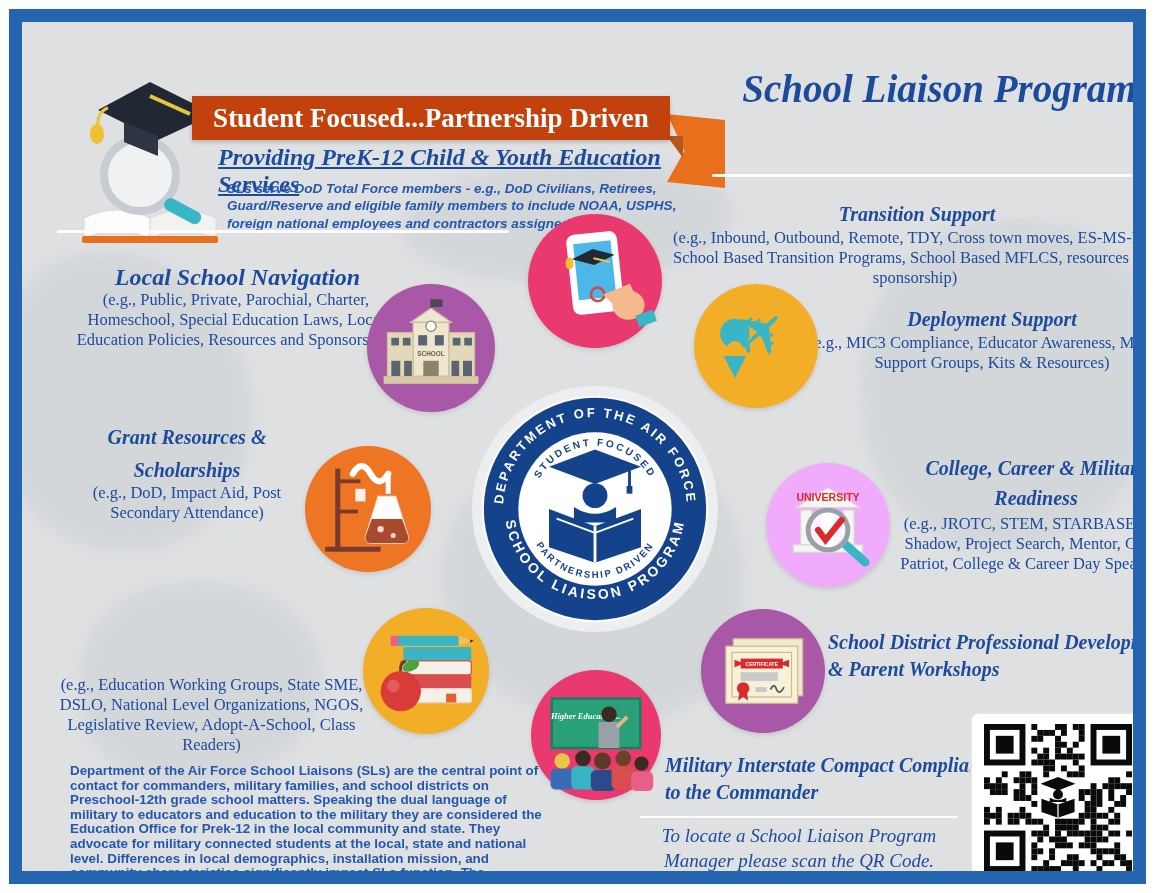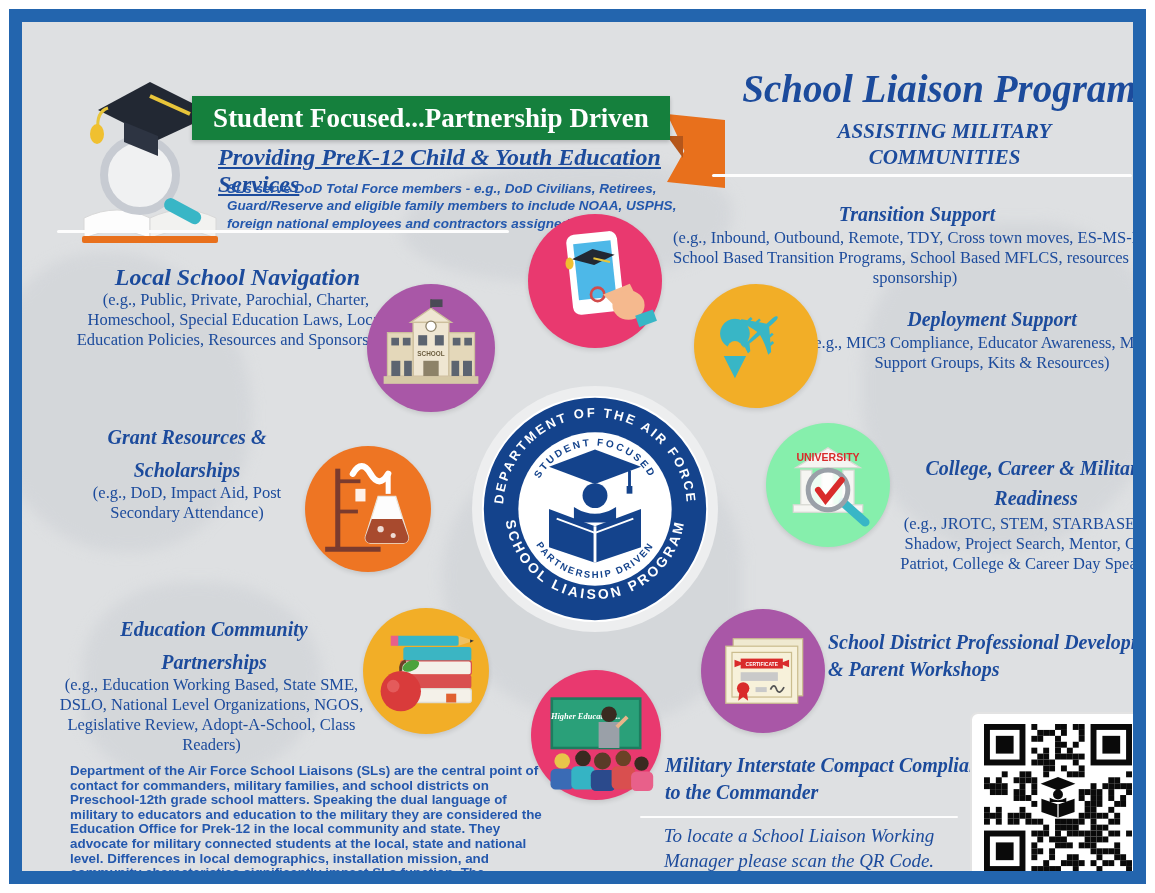--- a/index.html
+++ b/index.html
@@ -8,21 +8,21 @@
   .frame{position:absolute;left:9px;top:9px;right:9px;bottom:9px;background:#dee0e2;
          border:13px solid #2365ae;box-sizing:border-box;overflow:hidden;}
   .abs{position:absolute;}
   .blob{position:absolute;background:#d1d4d8;filter:blur(7px);opacity:.75;}
   .title-i{font-weight:bold;font-style:italic;color:#1c4b9c;}
   .body-serif{color:#1c4b9c;font-size:16.5px;line-height:1.22;}
   .center{text-align:center;}
   .hr-w{background:#fdfdfd;border-radius:2px;}
   .bubble{position:absolute;border-radius:50%;box-shadow:0 2px 5px rgba(0,0,0,.12);}
   .bubble svg{position:absolute;left:0;top:0;width:100%;height:100%;}
-  .banner{position:absolute;left:170px;top:74px;width:478px;height:44px;background:#15803d;
+  .banner{position:absolute;left:170px;top:74px;width:478px;height:44px;background:#c2410c;
           display:flex;align-items:center;justify-content:center;color:#fff;font-weight:bold;
           font-size:27px;box-shadow:0 2px 4px rgba(0,0,0,.2);}
   .fold{position:absolute;left:645px;top:92px;width:58px;height:74px;background:#e8701c;
         clip-path:polygon(0 0,100% 8%,100% 100%,0 92%,30% 50%);}
   .fold2{position:absolute;left:645px;top:114px;width:16px;height:22px;background:#b5561a;
          clip-path:polygon(0 0,100% 0,100% 100%);}
   .qrbox{position:absolute;left:948px;top:690px;width:172px;height:168px;background:#fff;
          border:2px solid #e3e3e3;border-radius:8px;display:flex;align-items:center;justify-content:center;}
   .footnote{font-family:"Liberation Sans",sans-serif;font-weight:600;color:#2458ad;
             font-size:13.4px;line-height:14.6px;}
@@ -58,47 +58,45 @@
   <div class="fold2"></div>
   <div class="banner">
     <span>Student Focused...Partnership Driven</span>
   </div>
 
   <div class="abs title-i" style="left:196px;top:122px;width:500px;font-size:24px;text-decoration:underline;">Providing PreK-12 Child &amp; Youth Education Services</div>
   <div class="abs note-sans" style="left:205px;top:158px;width:468px;">SLs serve DoD Total Force members - e.g., DoD Civilians, Retirees, Guard/Reserve and eligible family members to include NOAA, USPHS, foreign national employees and contractors assigned.</div>
   <div class="abs hr-w" style="left:35px;top:208px;width:452px;height:3px;"></div>
 
   <div class="abs title-i center" style="left:695px;top:44px;width:445px;font-size:39px;">School Liaison Program</div>
-  <div class="abs title-i center" style="left:775px;top:96px;width:295px;font-size:21px;line-height:1.25;">ASSISTING MILITARY COMMUNITIES</div>
   <div class="abs hr-w" style="left:690px;top:152px;width:420px;height:3px;"></div>
 
   <div class="abs title-i center" style="left:645px;top:181px;width:500px;font-size:20px;">Transition Support</div>
   <div class="abs body-serif center" style="left:636px;top:206px;width:514px;">(e.g., Inbound, Outbound, Remote, TDY, Cross town moves, ES-MS-HS, School Based Transition Programs, School Based MFLCS, resources and sponsorship)</div>
 
   <div class="abs title-i center" style="left:58px;top:242px;width:315px;font-size:24px;">Local School Navigation</div>
   <div class="abs body-serif center" style="left:50px;top:268px;width:328px;">(e.g., Public, Private, Parochial, Charter, Homeschool, Special Education Laws, Local Education Policies, Resources and Sponsorship)</div>
 
   <div class="abs title-i center" style="left:790px;top:286px;width:360px;font-size:20px;">Deployment Support</div>
   <div class="abs body-serif center" style="left:782px;top:311px;width:376px;">(e.g., MIC3 Compliance, Educator Awareness, MFLCs, Support Groups, Kits &amp; Resources)</div>
 
   <div class="abs body-serif center" style="left:40px;top:461px;width:250px;">(e.g., DoD, Impact Aid, Post Secondary Attendance)</div>
   <div class="abs title-i center" style="left:45px;top:399px;width:240px;font-size:20px;line-height:1.65;">Grant Resources &amp; Scholarships</div>
 
   <div class="abs title-i center" style="left:888px;top:431px;width:252px;font-size:20px;line-height:1.5;">College, Career &amp; Military Readiness</div>
   <div class="abs body-serif center" style="left:872px;top:492px;width:282px;">(e.g., JROTC, STEM, STARBASE, Job Shadow, Project Search, Mentor, Cyber Patriot, College &amp; Career Day Speakers)</div>
 
-  <div class="abs title-i center" style="left:52px;top:591px;width:280px;font-size:20px;line-height:1.65;">Education Community Partnerships</div>
-  <div class="abs body-serif center" style="left:22px;top:653px;width:335px;">(e.g., Education Working Based, State SME, DSLO, National Level Organizations, NGOS, Legislative Review, Adopt-A-School, Class Readers)</div>
+  <div class="abs body-serif center" style="left:22px;top:653px;width:335px;">(e.g., Education Working Groups, State SME, DSLO, National Level Organizations, NGOS, Legislative Review, Adopt-A-School, Class Readers)</div>
 
   <div class="abs title-i" style="left:806px;top:607px;width:348px;font-size:20px;line-height:1.35;">School District Professional Development &amp; Parent Workshops</div>
 
   <div class="abs title-i" style="left:643px;top:730px;width:432px;font-size:20px;line-height:1.35;">Military Interstate Compact Compliance &amp; Advisor to the Commander</div>
 
   <div class="abs hr-w" style="left:618px;top:794px;width:318px;height:2px;"></div>
-  <div class="abs title-i center" style="left:615px;top:802px;width:324px;font-size:19px;font-weight:normal;line-height:1.3;">To locate a School Liaison Working Manager please scan the QR Code.</div>
+  <div class="abs title-i center" style="left:615px;top:802px;width:324px;font-size:19px;font-weight:normal;line-height:1.3;">To locate a School Liaison Program Manager please scan the QR Code.</div>
 
   <div class="abs footnote" style="left:48px;top:742px;width:480px;">Department of the Air Force School Liaisons (SLs) are the central point of contact for commanders, military families, and school districts on Preschool-12th grade school matters. Speaking the dual language of military to educators and education to the military they are considered the Education Office for Prek-12 in the local community and state.  They advocate for military connected students at the local, state and national level.  Differences in local demographics, installation mission, and community characteristics significantly impact SLs function. The foundation of the program will be the same, but the implementation will look different.</div>
 
   <div class="bubble" style="left:345px;top:262px;width:128px;height:128px;background:#a957a7;">
     <svg viewBox="0 0 100 100">
       <line x1="50" y1="12" x2="50" y2="24" stroke="#555" stroke-width="1.5"></line>
       <rect x="50" y="12" width="9" height="6" fill="#4a4a55"></rect>
       <polygon points="34,30 66,30 50,19" fill="#efe6d2" stroke="#cdbf9d"></polygon>
       <rect x="36" y="30" width="28" height="42" fill="#efe6d2" stroke="#cdbf9d"></rect>
       <circle cx="50" cy="33" r="4" fill="#fff" stroke="#8d8268"></circle>
@@ -151,21 +149,21 @@
       <path d="M38 22 q7 -12 14 0 q7 12 14 0" stroke="#fff" stroke-width="5" fill="none" stroke-linecap="round"></path>
       <line x1="66" y1="22" x2="66" y2="38" stroke="#fff" stroke-width="4"></line>
       <path d="M58 40 h14 l10 32 a4 4 0 0 1 -4 5 H52 a4 4 0 0 1 -4 -5 Z" fill="#fdfdfd" stroke="#e9e4da"></path>
       <path d="M53 58 h24 l5 14 a4 4 0 0 1 -4 5 H52 a4 4 0 0 1 -4 -5 Z" fill="#a84a2e"></path>
       <circle cx="60" cy="66" r="2.5" fill="#fff" opacity=".8"></circle>
           <circle cx="70" cy="71" r="2" fill="#fff" opacity=".8"></circle>
       <rect x="40" y="34" width="8" height="10" fill="#fff" opacity=".9"></rect>
     </svg>
   </div>
 
-  <div class="bubble" style="left:744px;top:401px;width:124px;height:124px;background:#86efac;">
+  <div class="bubble" style="left:744px;top:441px;width:124px;height:124px;background:#f0abfc;">
     <svg viewBox="0 0 100 100">
       <polygon points="24,36 76,36 50,20" fill="#f5f5f2" stroke="#d9d9d4"></polygon>
       <rect x="28" y="38" width="9" height="28" fill="#f5f5f2" stroke="#d9d9d4"></rect>
       <rect x="45" y="38" width="9" height="28" fill="#f5f5f2" stroke="#d9d9d4"></rect>
       <rect x="62" y="38" width="9" height="28" fill="#f5f5f2" stroke="#d9d9d4"></rect>
       <rect x="22" y="66" width="56" height="6" fill="#f5f5f2" stroke="#d9d9d4"></rect>
       <text x="50" y="31" text-anchor="middle" font-size="8.5" font-weight="bold" font-family="Liberation Sans,sans-serif" fill="#d92b2b">UNIVERSITY</text>
       <line x1="62" y1="64" x2="80" y2="80" stroke="#38b6c6" stroke-width="7" stroke-linecap="round"></line>
       <circle cx="50" cy="54" r="16" fill="rgba(255,255,255,.85)" stroke="#9aa0a8" stroke-width="4"></circle>
       <path d="M42 54 l6 8 l13 -16" stroke="#d92b2b" stroke-width="5" fill="none" stroke-linecap="round"></path>

